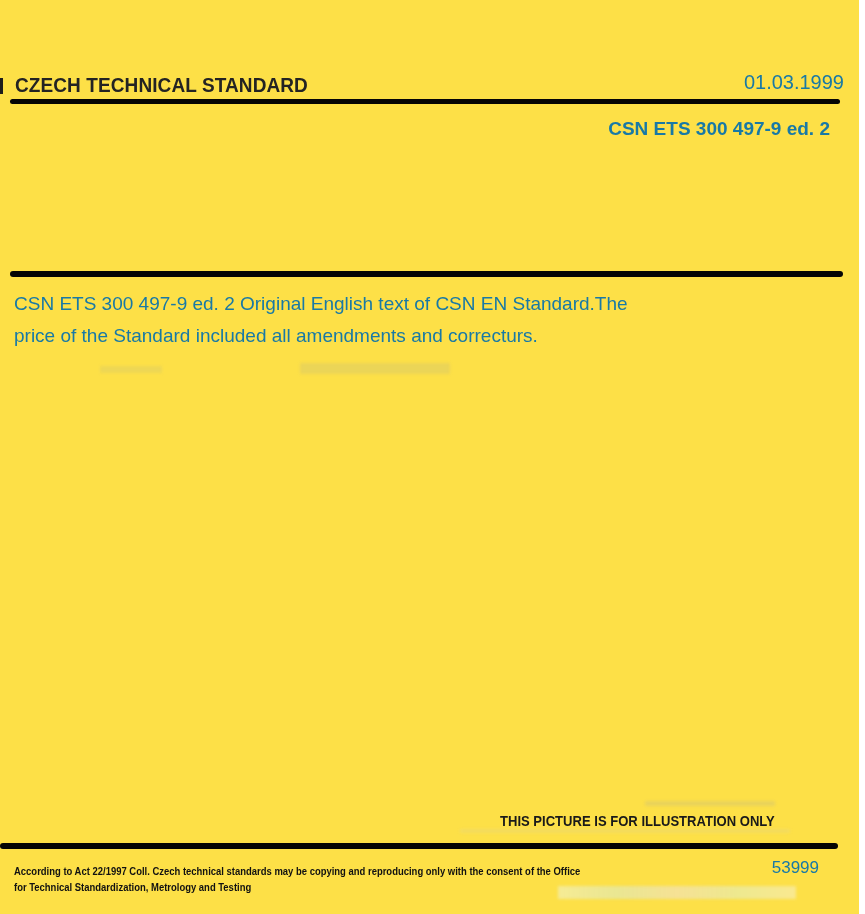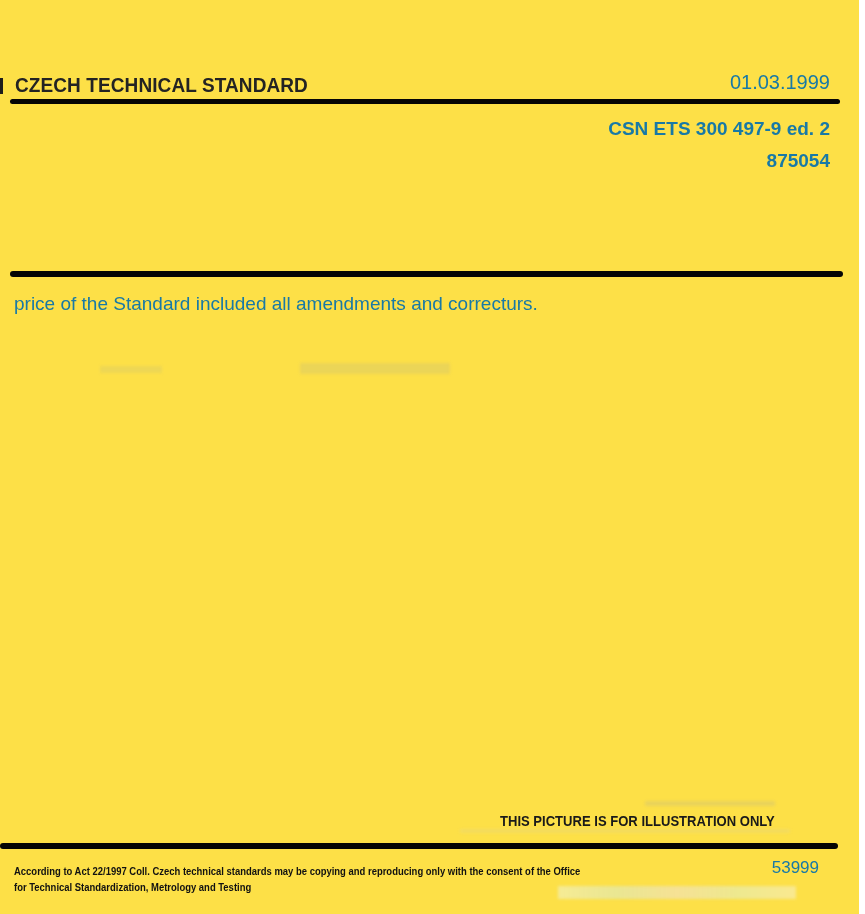--- a/index.html
+++ b/index.html
@@ -22,21 +22,21 @@
     left: 15px; top: 74px;
     font-size: 20px;
     font-weight: bold;
     color: #232323;
     letter-spacing: 0.1px;
     transform: scaleX(0.95);
     transform-origin: left top;
     white-space: nowrap;
   }
   .header-date {
-    right: 29px; top: 71px;
+    right: 15px; top: 71px;
     font-size: 20px;
     color: #1879A6;
     white-space: nowrap;
   }
   .edge-sliver {
     left: 0; top: 78px;
     width: 3px; height: 16px;
     background: #1d1d1b;
   }
 
@@ -128,26 +128,26 @@
   <div class="abs edge-sliver"></div>
 
   <div class="abs header-title">CZECH TECHNICAL STANDARD</div>
   <div class="abs header-date">01.03.1999</div>
 
   <div class="abs rule rule-1"></div>
 
 
   <div class="abs std-ref">
     <div class="line">CSN ETS 300 497-9 ed. 2</div>
-    <div class="line">875054</div>
   </div>
 
   <div class="abs rule rule-2"></div>
 
   <div class="abs description">
+    <div class="line">CSN ETS 300 497-9 ed. 2 Original English text of CSN EN Standard.The</div>
     <div class="line">price of the Standard included all amendments and correcturs.</div>
   </div>
 
   <div class="abs ghost ghost-a"></div>
   <div class="abs ghost ghost-b"></div>
   <div class="abs ghost ghost-c"></div>
   <div class="abs ghost ghost-d"></div>
 
   <div class="abs illustration-note">THIS PICTURE IS FOR ILLUSTRATION ONLY</div>
 

